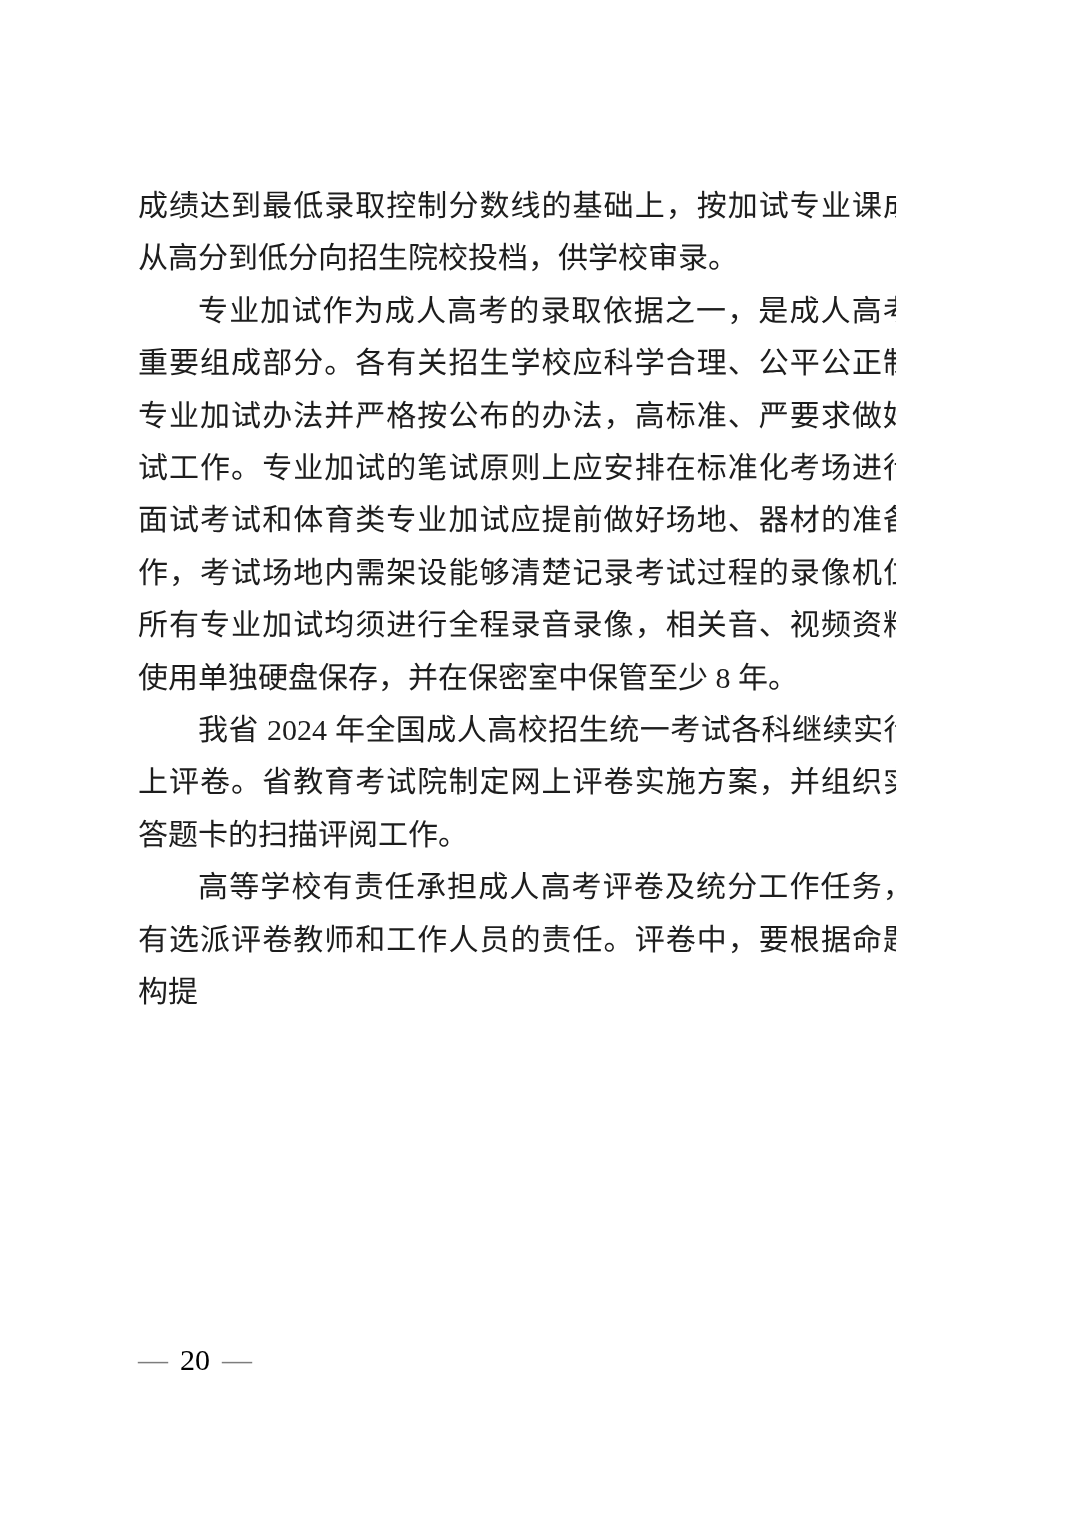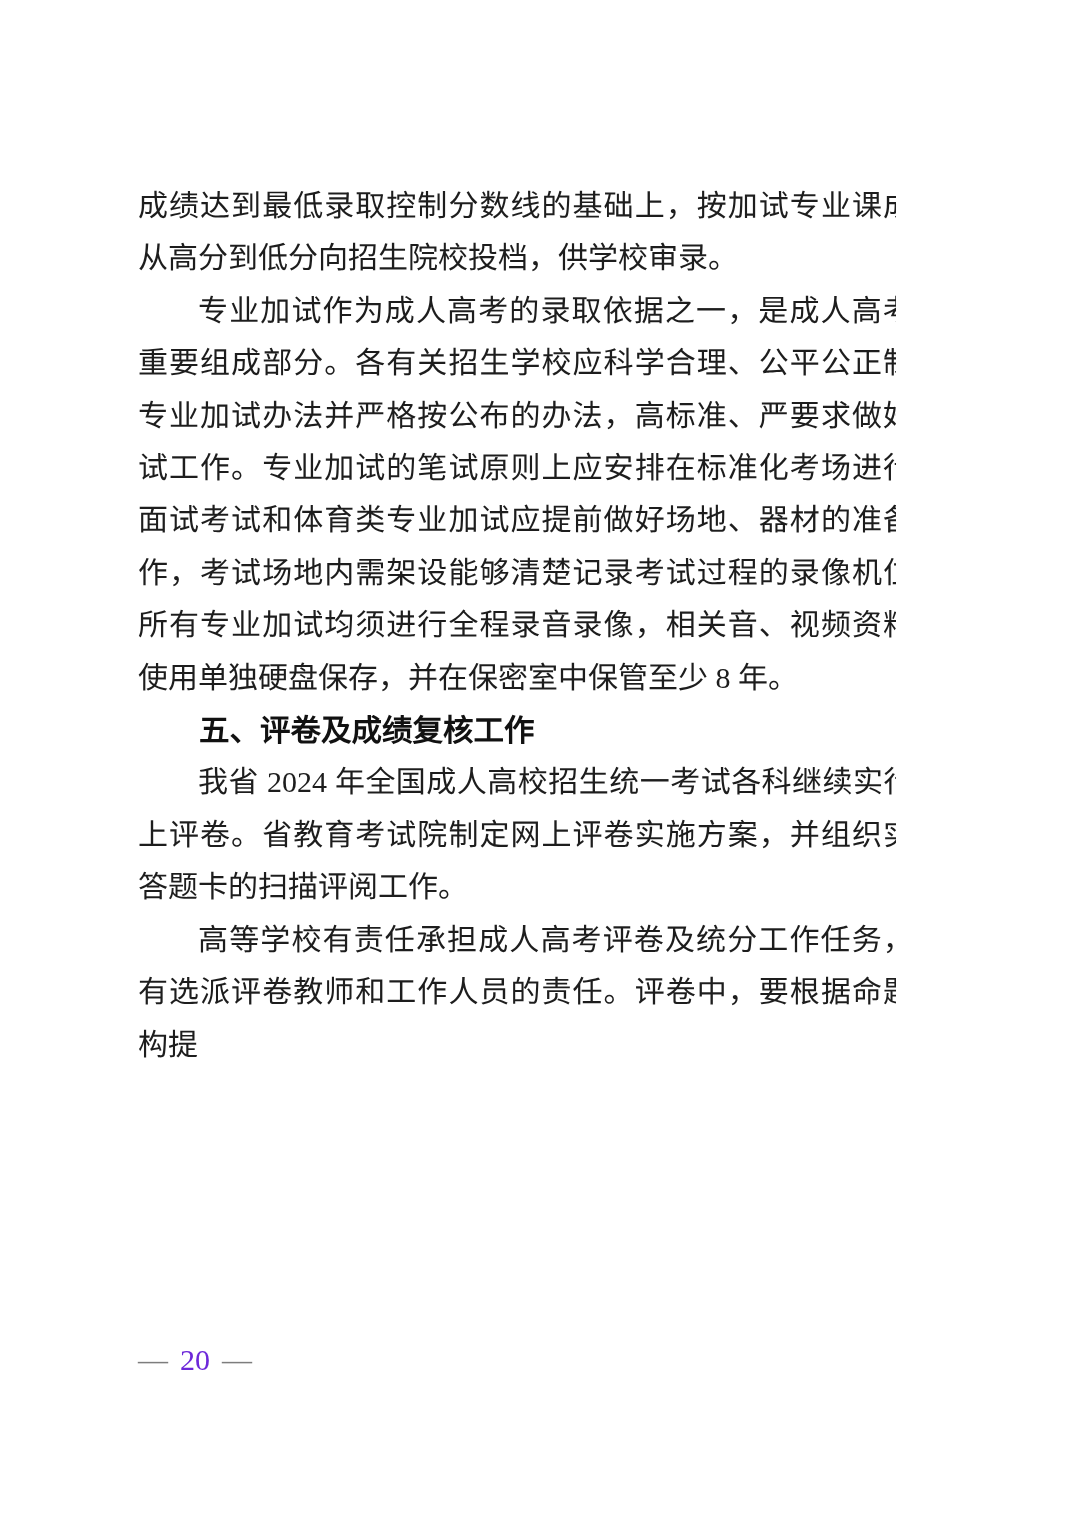--- a/index.html
+++ b/index.html
@@ -53,34 +53,33 @@
     align-items: center;
     gap: 12px;
     font-size: 30px;
     line-height: 44px;
   }
   .footer .dash {
     color: #7d7d7d;
     letter-spacing: 0;
   }
   .footer .page-num {
-    color: #6d28d9;
+    color: #000000;
   }
 </style>
 </head>
 <body>
 
 <div class="page">
 
   <main class="content">
     <p class="continuation">成绩达到最低录取控制分数线的基础上，按加试专业课成绩从高分到低分向招生院校投档，供学校审录。</p>
 
     <p>专业加试作为成人高考的录取依据之一，是成人高考的重要组成部分。各有关招生学校应科学合理、公平公正制定专业加试办法并严格按公布的办法，高标准、严要求做好加试工作。专业加试的笔试原则上应安排在标准化考场进行，面试考试和体育类专业加试应提前做好场地、器材的准备工作，考试场地内需架设能够清楚记录考试过程的录像机位。所有专业加试均须进行全程录音录像，相关音、视频资料应使用单独硬盘保存，并在保密室中保管至少 8 年。</p>
 
-    <h2 class="section-heading">五、评卷及成绩复核工作</h2>
 
 
     <p>我省 2024 年全国成人高校招生统一考试各科继续实行网上评卷。省教育考试院制定网上评卷实施方案，并组织实施答题卡的扫描评阅工作。</p>
 
     <p>高等学校有责任承担成人高考评卷及统分工作任务，并有选派评卷教师和工作人员的责任。评卷中，要根据命题机构提</p>
   </main>
 
   <footer class="footer">
     <span class="dash">—</span>
     <span class="page-num">20</span>

